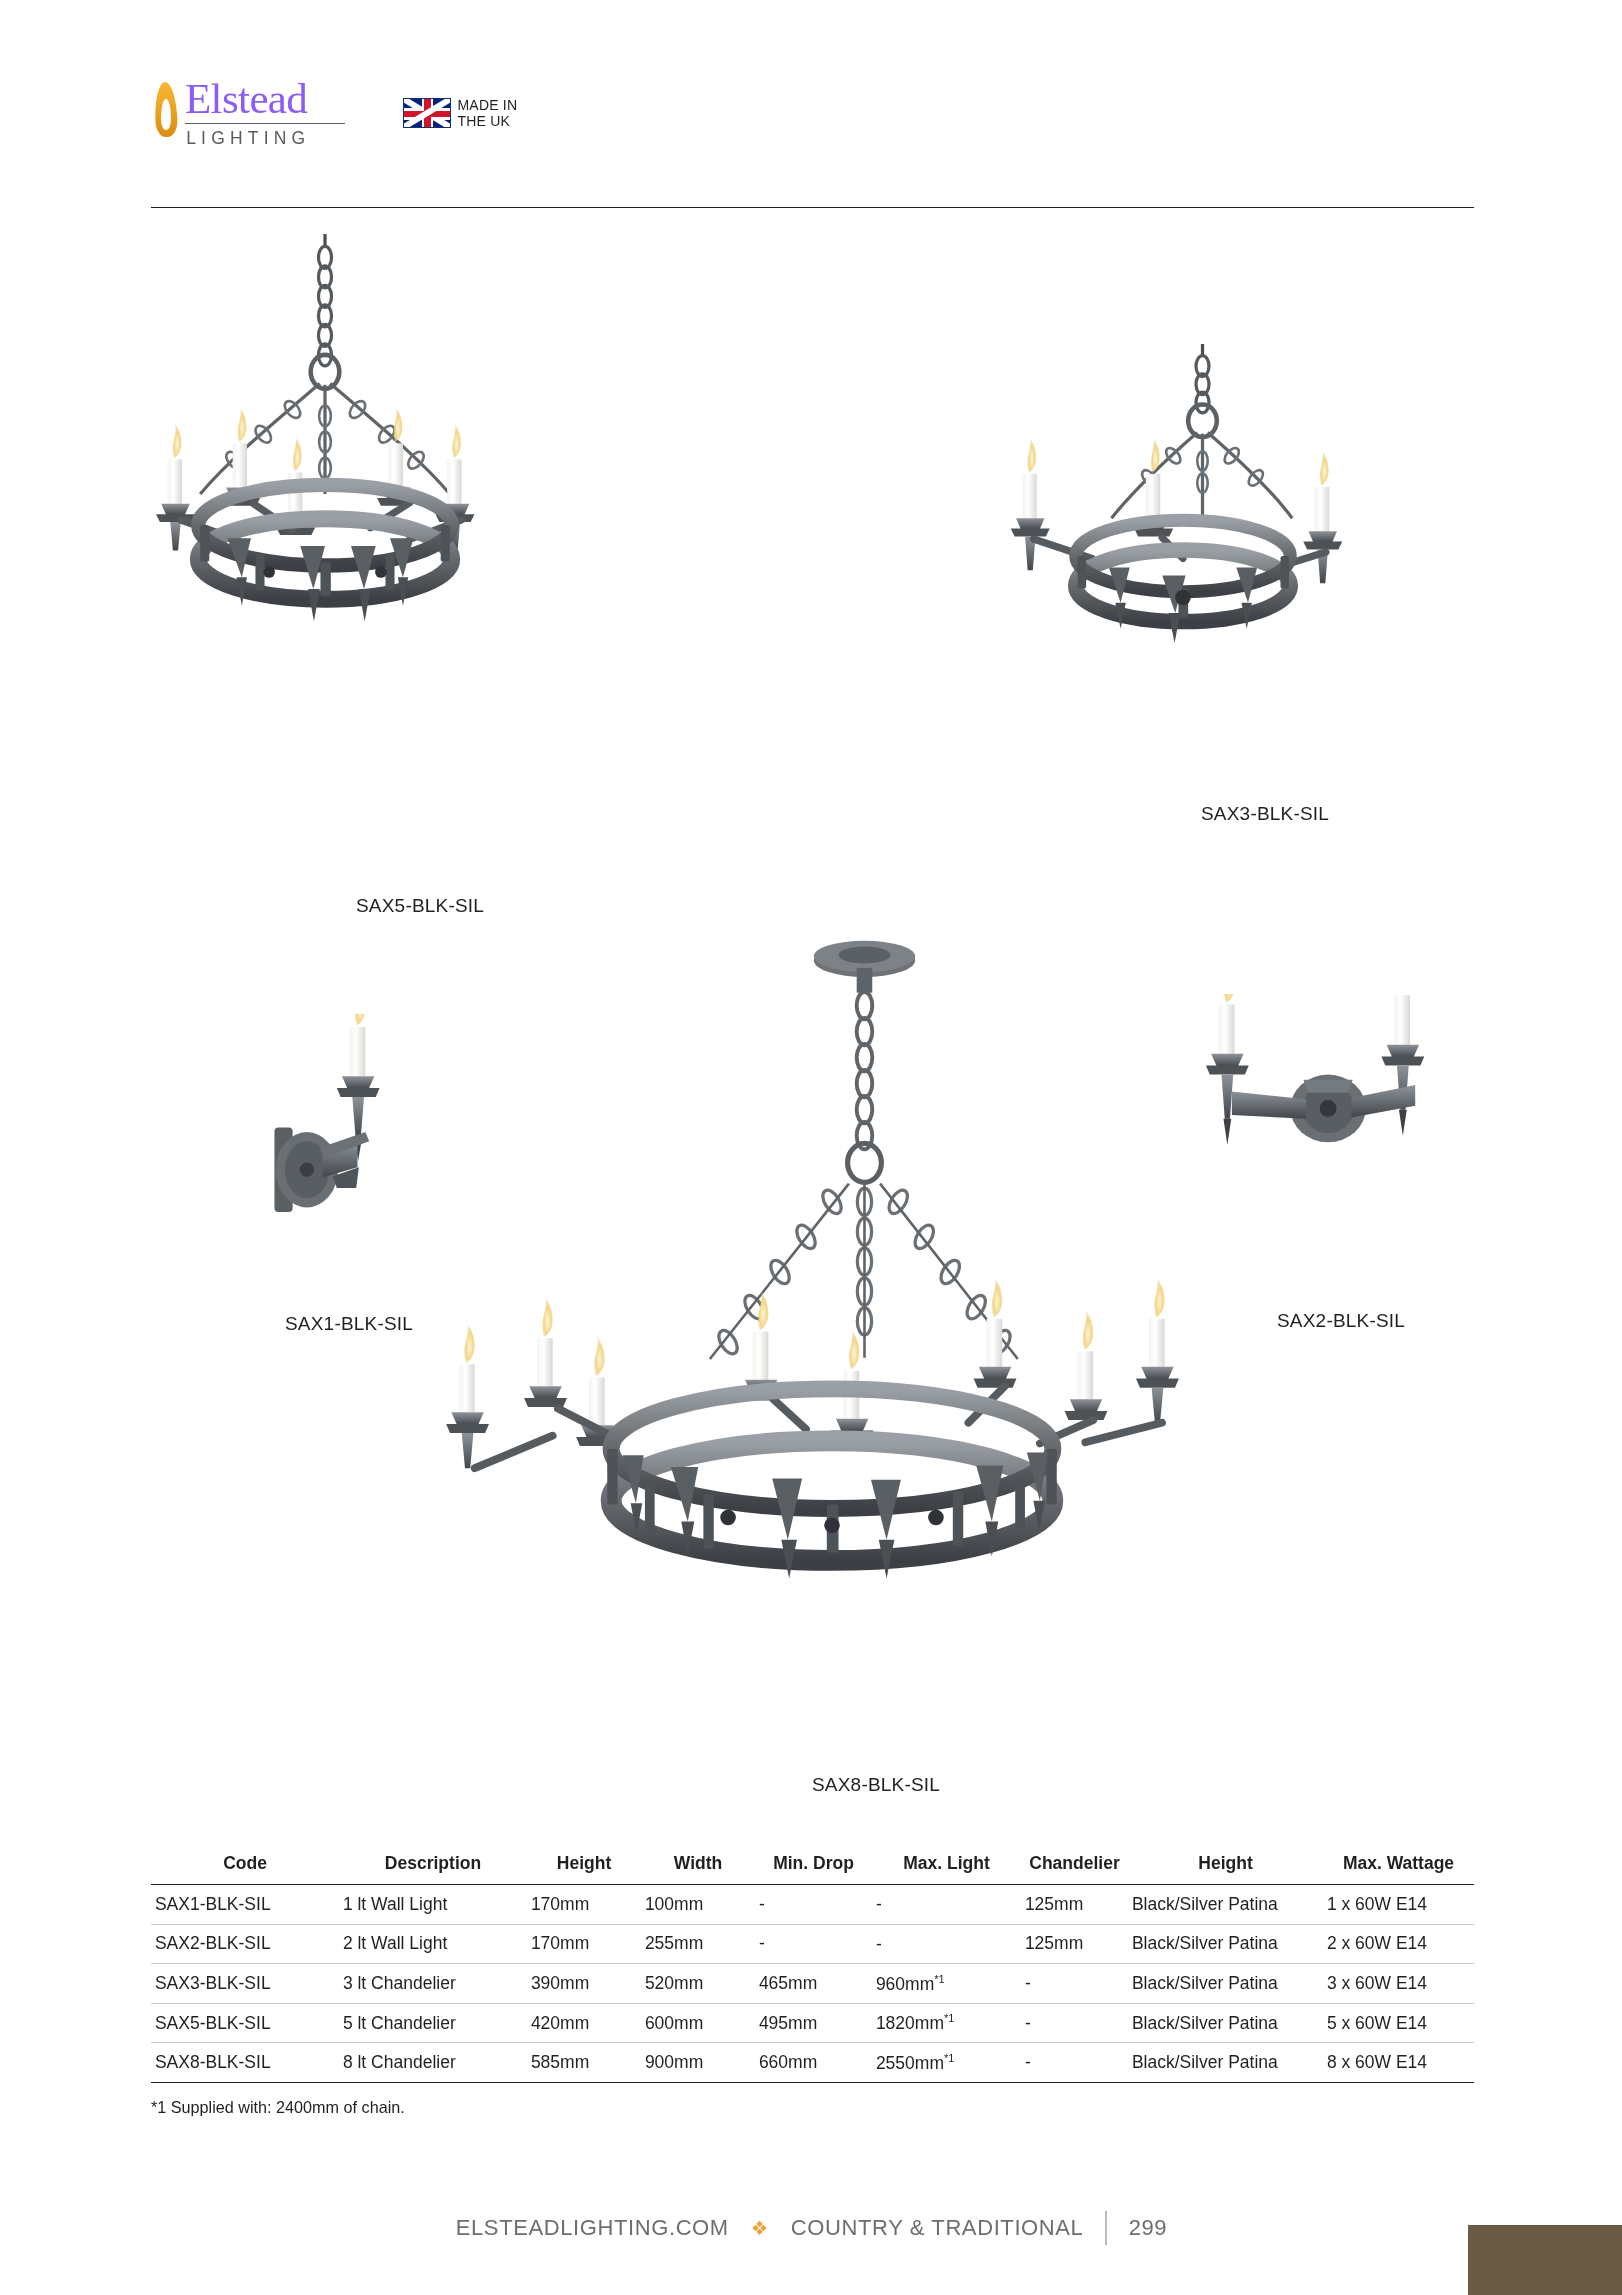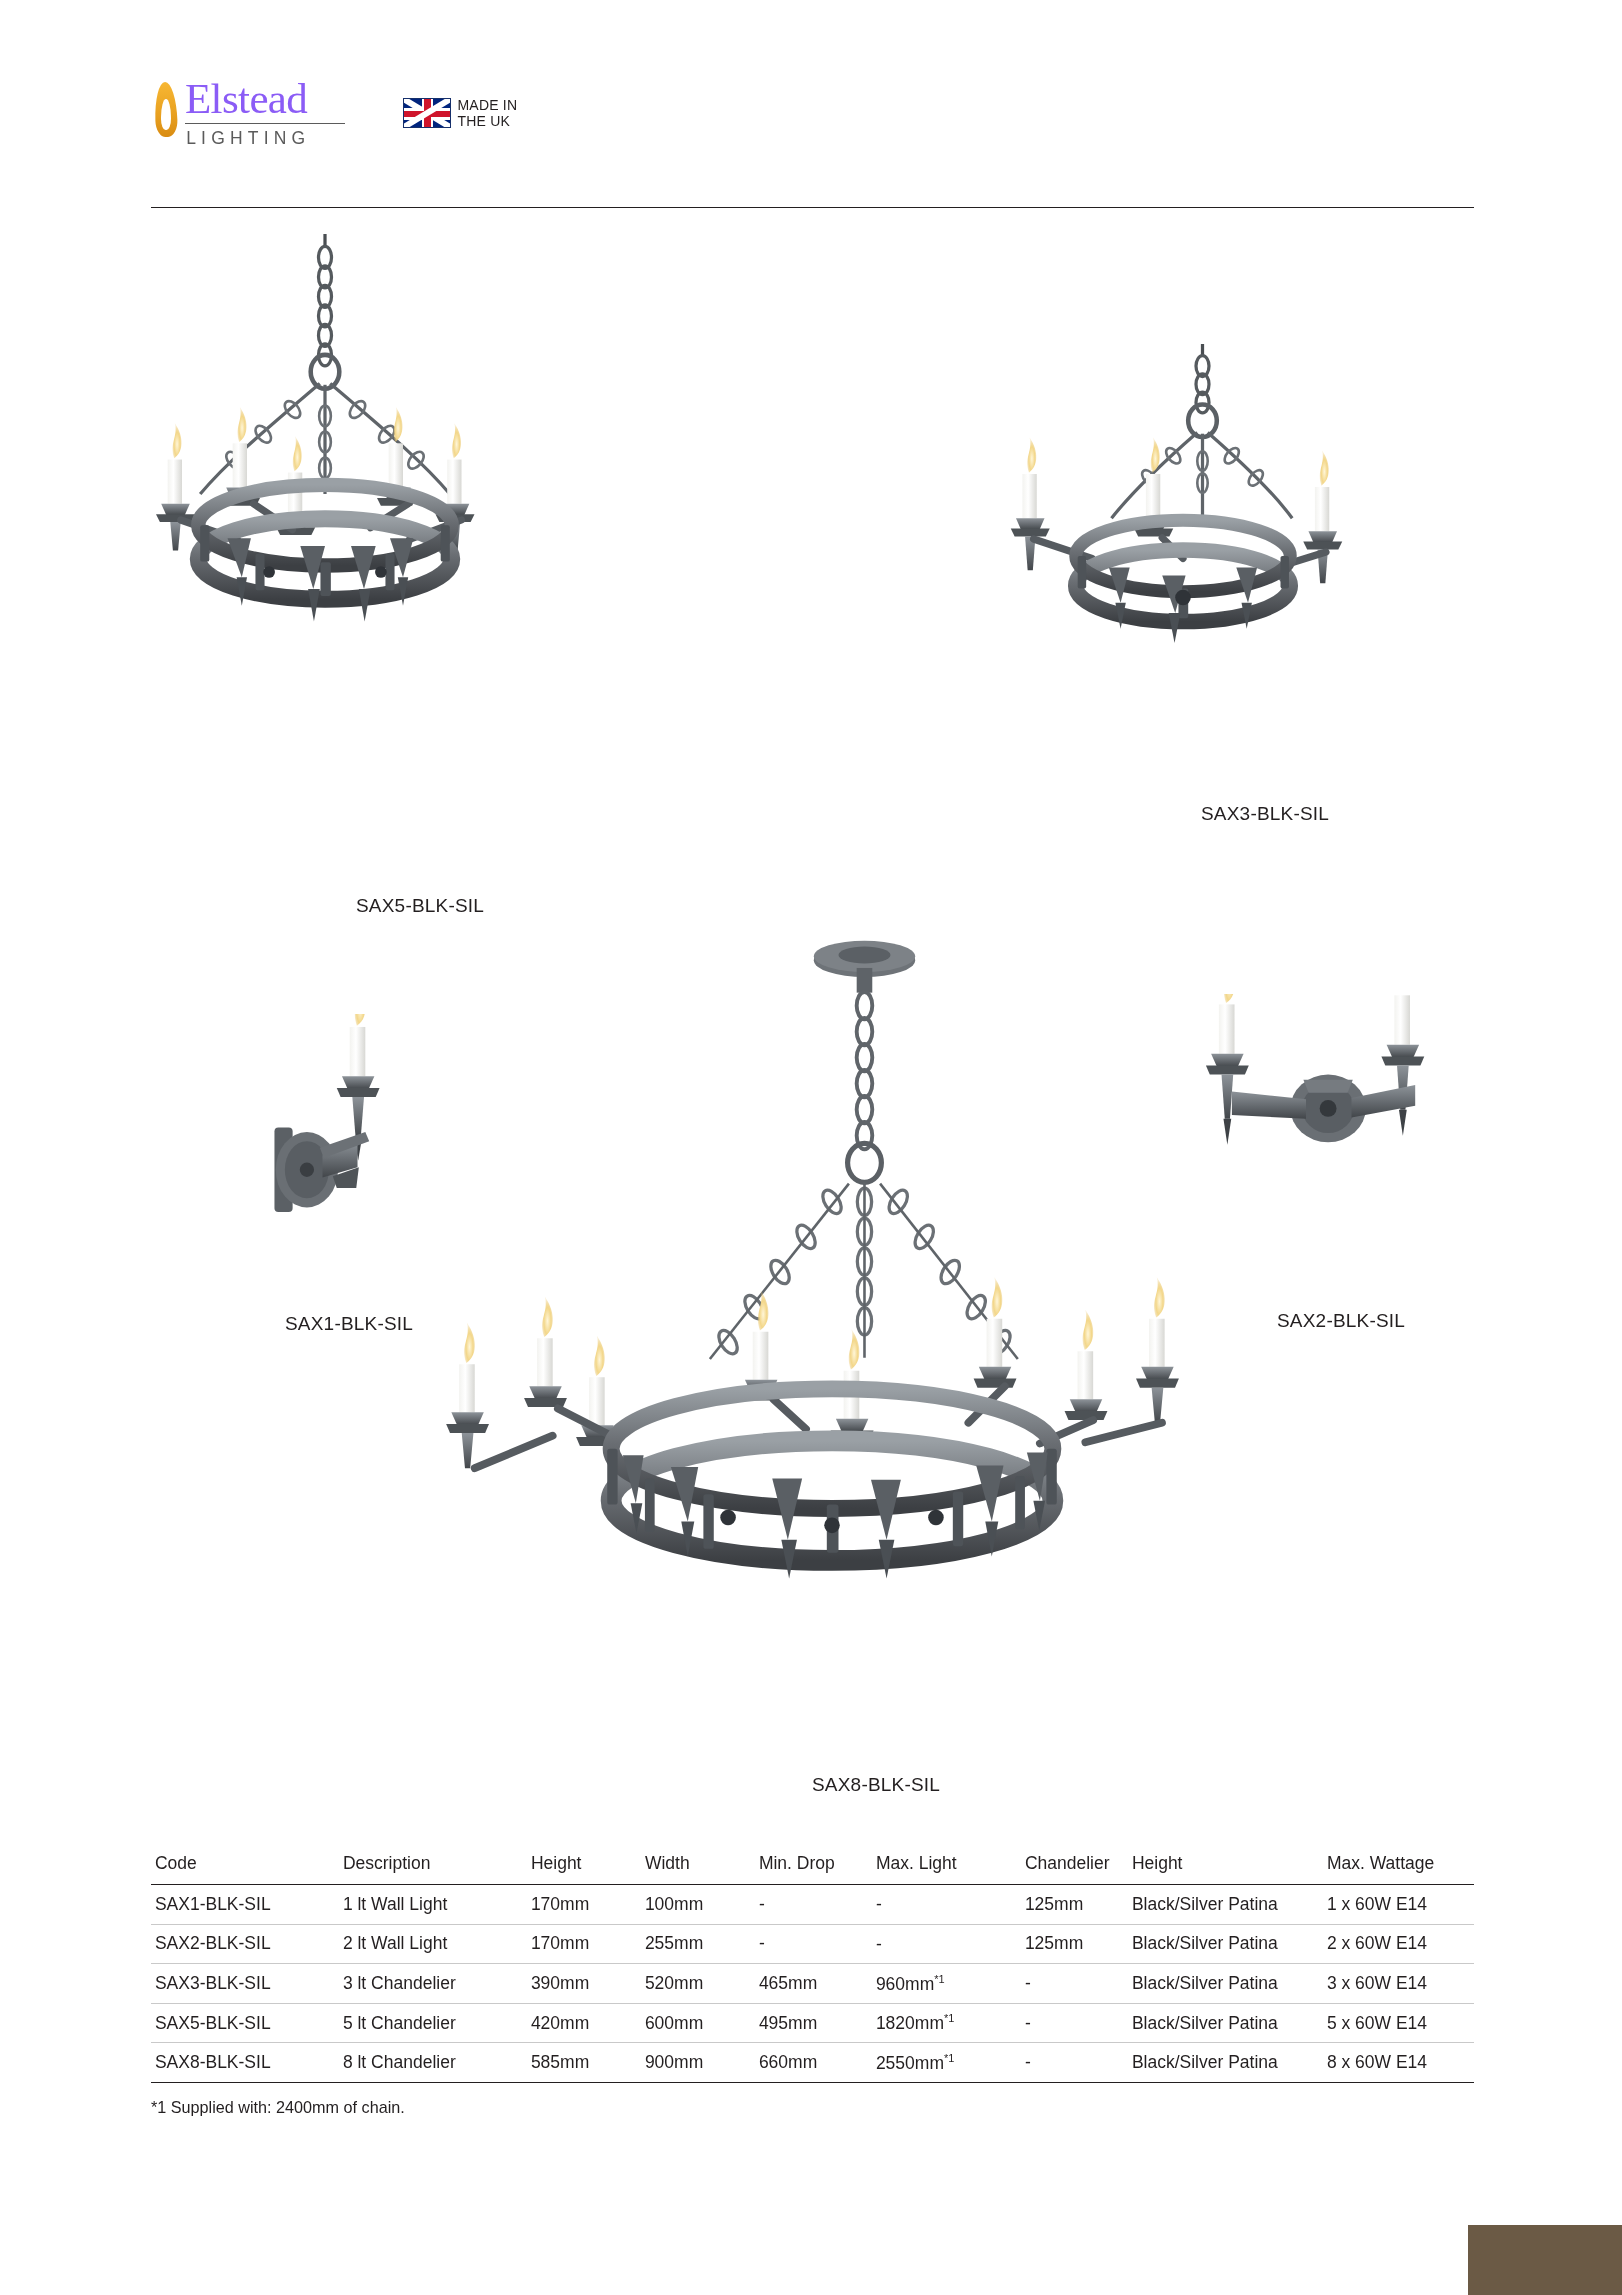--- a/index.html
+++ b/index.html
@@ -129,22 +129,22 @@
 
   
   .spec-table {
     position: absolute;
     left: 151px; top: 1846px;
     width: 1323px;
     border-collapse: collapse;
     font-size: 17.5px;
   }
   .spec-table th {
-    text-align: left;
-    font-weight: 400;
+    text-align: center;
+    font-weight: 700;
     padding: 6.5px 3.9px 10.4px 3.9px;
     border-bottom: 1.3px solid #231f20;
     white-space: nowrap;
   }
   .spec-table td {
     padding: 8.4px 3.9px;
     border-bottom: 0.6px solid #c9c9c9;
     white-space: nowrap;
   }
   .spec-table tr:last-child td { border-bottom: 1.3px solid #231f20; }
@@ -746,15 +746,22 @@
       <td>-</td>
       <td>Black/Silver Patina</td>
       <td>8  x 60W  E14</td>
     </tr>
   </tbody>
 </table>
 
 <div class="footnote">*1 Supplied with: 2400mm of chain.</div>
 
 <div class="footer">
+  <div class="footer-row">
+    <span class="footer-site">ELSTEADLIGHTING.COM</span>
+    <span class="footer-dia">❖</span>
+    <span class="footer-cat">COUNTRY &amp; TRADITIONAL</span>
+    <span class="footer-sep"></span>
+    <span class="footer-page">299</span>
+  </div>
   <div class="footer-swatch"></div>
 </div>
 
 
 </body></html>

